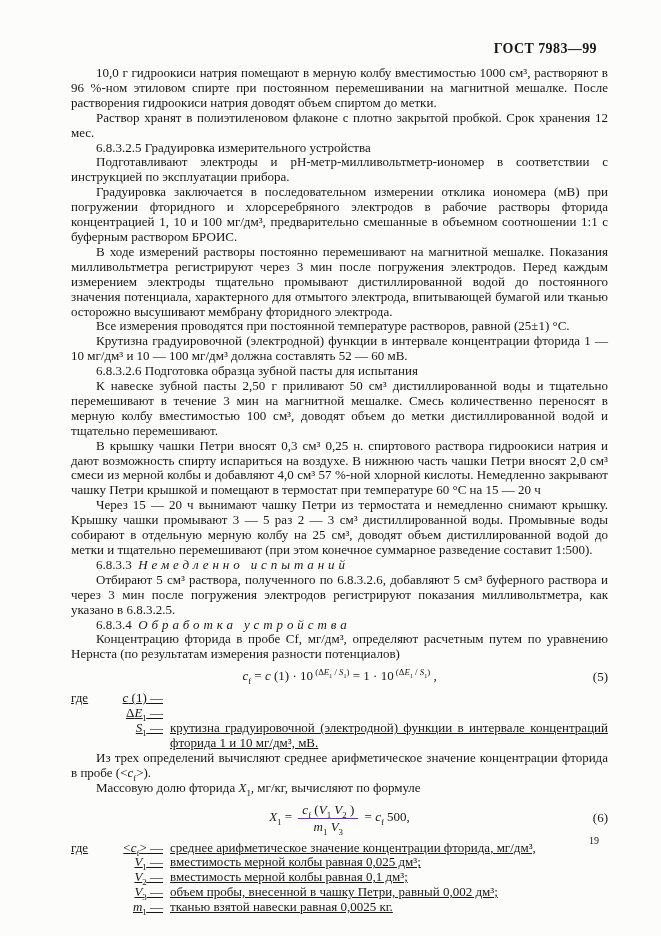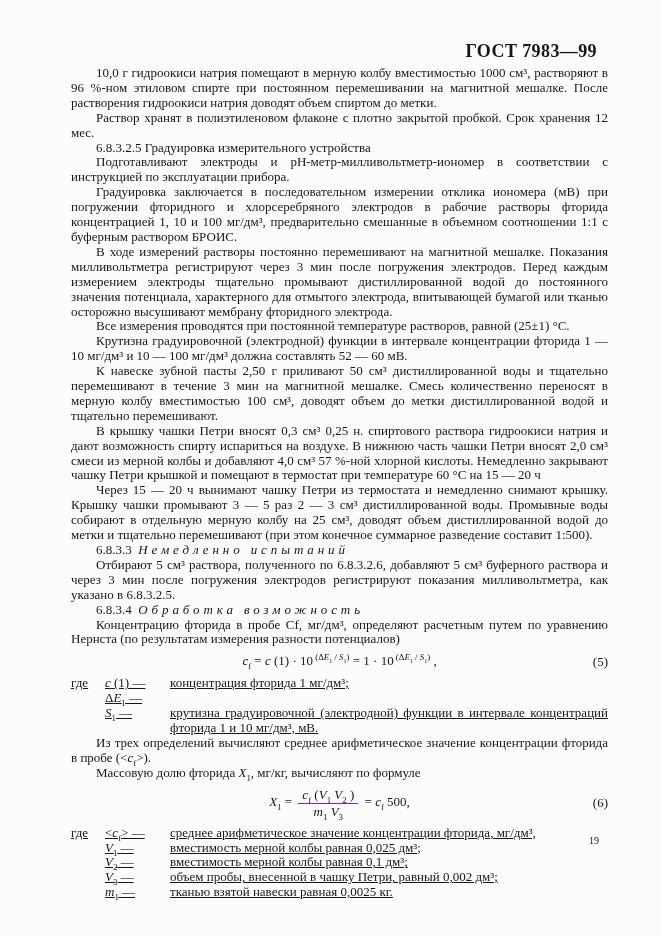--- a/index.html
+++ b/index.html
@@ -1,64 +1,64 @@
 <!DOCTYPE html>
 <html><head>
 <meta charset="utf-8">
 <style>
   html,body{margin:0;padding:0;background:#d9d9d6;}
   .page{position:relative;width:661px;height:936px;margin:0 auto;background:#fcfcfa;
         font-family:"Liberation Serif",serif;color:#171716;overflow:hidden;}
   .running-header{position:absolute;top:41px;right:64px;font-weight:bold;
-        font-size:18px;letter-spacing:.4px;}
+        font-size:14px;letter-spacing:.4px;}
   .body-text{position:absolute;left:63px;top:66px;width:537px;
         font-size:13px;line-height:14.9px;text-align:justify;margin-left:8px;}
   .para{text-indent:25px;margin:0;}
   .heading .htitle{font-style:italic;letter-spacing:.3em;}
   sub,sup{font-size:.68em;line-height:0;}
   i{font-style:italic;}
   .formula-row{position:relative;text-align:center;text-indent:0;margin:7px 0;}
   .eqnum{position:absolute;right:0;top:50%;transform:translateY(-50%);}
   .frac{display:inline-flex;flex-direction:column;vertical-align:middle;
         text-align:center;margin:0 3px;line-height:14px;}
   .frac .top{border-bottom:1px solid #6d28d9;padding:0 4px 1px;}
   .frac .bot{padding-top:1px;}
   .deflist{margin:0;}
   .defrow{display:grid;grid-template-columns:27px 58px 1fr;column-gap:7px;text-decoration:underline;}
-  .term{text-align:left;white-space:nowrap;}
+  .term{text-align:right;white-space:nowrap;}
   .deftext{text-align:justify;}
   .page-number{position:absolute;top:835px;right:62px;font-size:10px;}
 </style>
 </head>
 <body>
 
 <div class="page">
   <div class="running-header">ГОСТ 7983—99</div>
   <div class="body-text" id="content">
       <div class="para">10,0 г гидроокиси натрия помещают в мерную колбу вместимостью 1000 см³, растворяют в 96 %-ном этиловом спирте при постоянном перемешивании на магнитной мешалке. После растворения гидроокиси натрия доводят объем спиртом до метки.</div>
       <div class="para">Раствор хранят в полиэтиленовом флаконе с плотно закрытой пробкой. Срок хранения 12 мес.</div>
       <div class="para">6.8.3.2.5  Градуировка измерительного устройства</div>
       <div class="para">Подготавливают электроды и pH-метр-милливольтметр-иономер в соответствии с инструкцией по эксплуатации прибора.</div>
       <div class="para">Градуировка заключается в последовательном измерении отклика иономера (мВ) при погружении фторидного и хлорсеребряного электродов в рабочие растворы фторида концентрацией 1, 10 и 100 мг/дм³, предварительно смешанные в объемном соотношении 1:1 с буферным раствором БРОИС.</div>
       <div class="para">В ходе измерений растворы постоянно перемешивают на магнитной мешалке. Показания милливольтметра регистрируют через 3 мин после погружения электродов. Перед каждым измерением электроды тщательно промывают дистиллированной водой до постоянного значения потенциала, характерного для отмытого электрода, впитывающей бумагой или тканью осторожно высушивают мембрану фторидного электрода.</div>
       <div class="para">Все измерения проводятся при постоянной температуре растворов, равной (25±1) °С.</div>
       <div class="para">Крутизна градуировочной (электродной) функции в интервале концентрации фторида 1 — 10 мг/дм³ и 10 — 100 мг/дм³ должна составлять 52 — 60 мВ.</div>
+      <div class="para">6.8.3.2.6  Подготовка образца зубной пасты для испытания</div>
       <div class="para">К навеске зубной пасты 2,50 г приливают 50 см³ дистиллированной воды и тщательно перемешивают в течение 3 мин на магнитной мешалке. Смесь количественно переносят в мерную колбу вместимостью 100 см³, доводят объем до метки дистиллированной водой и тщательно перемешивают.</div>
       <div class="para">В крышку чашки Петри вносят 0,3 см³ 0,25 н. спиртового раствора гидроокиси натрия и дают возможность спирту испариться на воздухе. В нижнюю часть чашки Петри вносят 2,0 см³ смеси из мерной колбы и добавляют 4,0 см³ 57 %-ной хлорной кислоты. Немедленно закрывают чашку Петри крышкой и помещают в термостат при температуре 60 °С на 15 — 20 ч</div>
       <div class="para">Через 15 — 20 ч вынимают чашку Петри из термостата и немедленно снимают крышку. Крышку чашки промывают 3 — 5 раз 2 — 3 см³ дистиллированной воды. Промывные воды собирают в отдельную мерную колбу на 25 см³, доводят объем дистиллированной водой до метки и тщательно перемешивают (при этом конечное суммарное разведение составит 1:500).</div>
       <div class="para heading"><span class="hnum">6.8.3.3 </span><span class="htitle">Немедленно испытаний</span></div>
       <div class="para">Отбирают 5 см³ раствора, полученного по 6.8.3.2.6, добавляют 5 см³ буферного раствора и через 3 мин после погружения электродов регистрируют показания милливольтметра, как указано в 6.8.3.2.5.</div>
-      <div class="para heading"><span class="hnum">6.8.3.4 </span><span class="htitle">Обработка возможность</span></div>
+      <div class="para heading"><span class="hnum">6.8.3.4 </span><span class="htitle">Обработка устройства</span></div>
       <div class="para">Концентрацию фторида в пробе Cf, мг/дм³, определяют расчетным путем по уравнению Нернста (по результатам измерения разности потенциалов)</div>
       <div class="formula-row"><span class="expr"><i>c</i><sub>f</sub> = <i>c</i> (1) · 10<sup> (Δ<i>E</i><sub>1</sub> / <i>S</i><sub>1</sub>)</sup>  =  1 · 10<sup> (Δ<i>E</i><sub>1</sub> / <i>S</i><sub>1</sub>)</sup> ,</span><span class="eqnum">(5)</span></div>
       <div class="deflist">
         <div class="defrow">
           <span class="where">где</span>
           <span class="term"><i>c</i> (1) —</span>
-          <span class="deftext">концентрация фторида 1 мг/дм³;</span>
         </div>
         <div class="defrow">
           <span class="where"></span>
           <span class="term">Δ<i>E</i><sub>1</sub> —</span>
         </div>
         <div class="defrow">
           <span class="where"></span>
           <span class="term"><i>S</i><sub>1</sub> —</span>
           <span class="deftext">крутизна градуировочной (электродной) функции в интервале концентраций фторида 1 и 10 мг/дм³, мВ.</span>
         </div>

